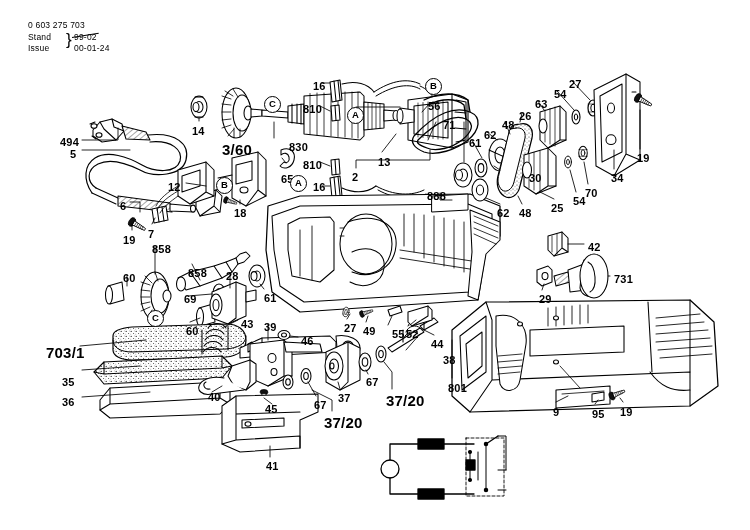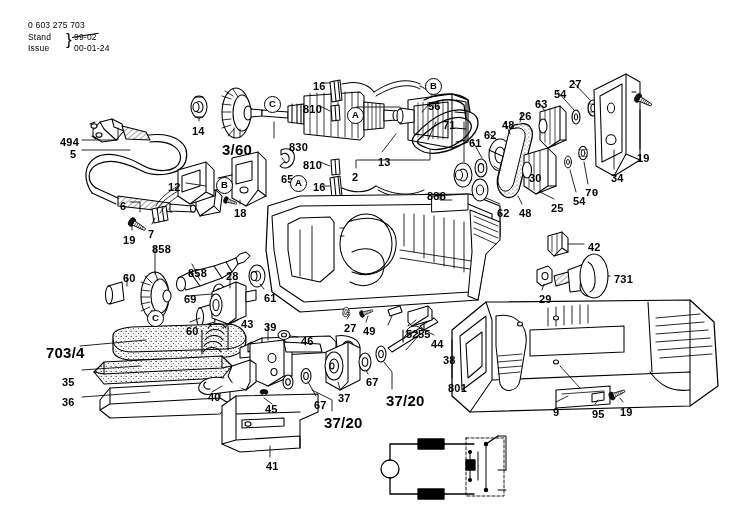--- a/index.html
+++ b/index.html
@@ -649,53 +649,53 @@
       <div class="lbl" style="left: 469px; top: 137px;">61</div>
       <div class="lbl" style="left: 484px; top: 129px;">62</div>
       <div class="lbl" style="left: 502px; top: 119px;">48</div>
       <div class="lbl" style="left: 493px; top: 172px; margin-left: 36px;">30</div>
       <div class="lbl" style="left: 519px; top: 110px;">26</div>
       <div class="lbl" style="left: 535px; top: 98px;">63</div>
       <div class="lbl" style="left: 554px; top: 88px;">54</div>
       <div class="lbl" style="left: 569px; top: 78px;">27</div>
       <div class="lbl" style="left: 551px; top: 202px;">25</div>
       <div class="lbl" style="left: 573px; top: 195px;">54</div>
-      <div class="lbl" style="left: 585px; top: 187px; font-family: Liberation Mono, monospace;">70</div>
+      <div class="lbl" style="left: 585px; top: 187px;">70</div>
       <div class="lbl" style="left: 611px; top: 172px;">34</div>
       <div class="lbl" style="left: 637px; top: 152px;">19</div>
       <div class="lbl" style="left: 427px; top: 190px;">888</div>
       <div class="lbl" style="left: 497px; top: 207px;">62</div>
       <div class="lbl" style="left: 519px; top: 207px;">48</div>
       <div class="lbl" style="left: 588px; top: 241px;">42</div>
       <div class="lbl" style="left: 614px; top: 273px;">731</div>
       <div class="lbl" style="left: 539px; top: 293px;">29</div>
       <div class="lbl" style="left: 152px; top: 243px;">858</div>
       <div class="lbl" style="left: 188px; top: 267px;">858</div>
       <div class="lbl" style="left: 123px; top: 272px;">60</div>
       <div class="lbl" style="left: 186px; top: 325px;">60</div>
       <div class="lbl" style="left: 184px; top: 293px;">69</div>
       <div class="lbl" style="left: 226px; top: 270px;">28</div>
       <div class="lbl" style="left: 264px; top: 292px;">61</div>
       <div class="lbl" style="left: 241px; top: 318px;">43</div>
       <div class="lbl" style="left: 264px; top: 321px;">39</div>
       <div class="lbl" style="left: 301px; top: 335px;">46</div>
-      <div class="lbl sm" style="left: 46px; top: 344px;">703/4</div>
+      <div class="lbl sm" style="left: 46px; top: 344px;">703/1</div>
       <div class="lbl" style="left: 62px; top: 376px;">35</div>
       <div class="lbl" style="left: 62px; top: 396px;">36</div>
       <div class="lbl" style="left: 208px; top: 391px;">40</div>
       <div class="lbl" style="left: 265px; top: 403px;">45</div>
       <div class="lbl" style="left: 266px; top: 460px;">41</div>
       <div class="lbl" style="left: 314px; top: 399px;">67</div>
       <div class="lbl sm" style="left: 324px; top: 414px;">37/20</div>
       <div class="lbl" style="left: 338px; top: 392px;">37</div>
       <div class="lbl" style="left: 366px; top: 376px;">67</div>
       <div class="lbl sm" style="left: 386px; top: 392px;">37/20</div>
       <div class="lbl" style="left: 344px; top: 322px;">27</div>
       <div class="lbl" style="left: 363px; top: 325px;">49</div>
-      <div class="lbl" style="left: 391px; top: 328px; padding-left: 27px;">55</div>
+      <div class="lbl" style="left: 365px; top: 328px; padding-left: 27px;">55</div>
       <div class="lbl" style="left: 406px; top: 328px;">52</div>
       <div class="lbl" style="left: 402px; top: 354px; margin-left: 41px;">38</div>
       <div class="lbl" style="left: 431px; top: 338px;">44</div>
       <div class="lbl" style="left: 448px; top: 382px;">801</div>
       <div class="lbl" style="left: 553px; top: 406px;">9</div>
       <div class="lbl" style="left: 592px; top: 408px;">95</div>
       <div class="lbl" style="left: 620px; top: 406px;">19</div>
     </div>
   <div id="circled">
       <div class="circ" style="left: 347px; top: 107px;">A</div>

